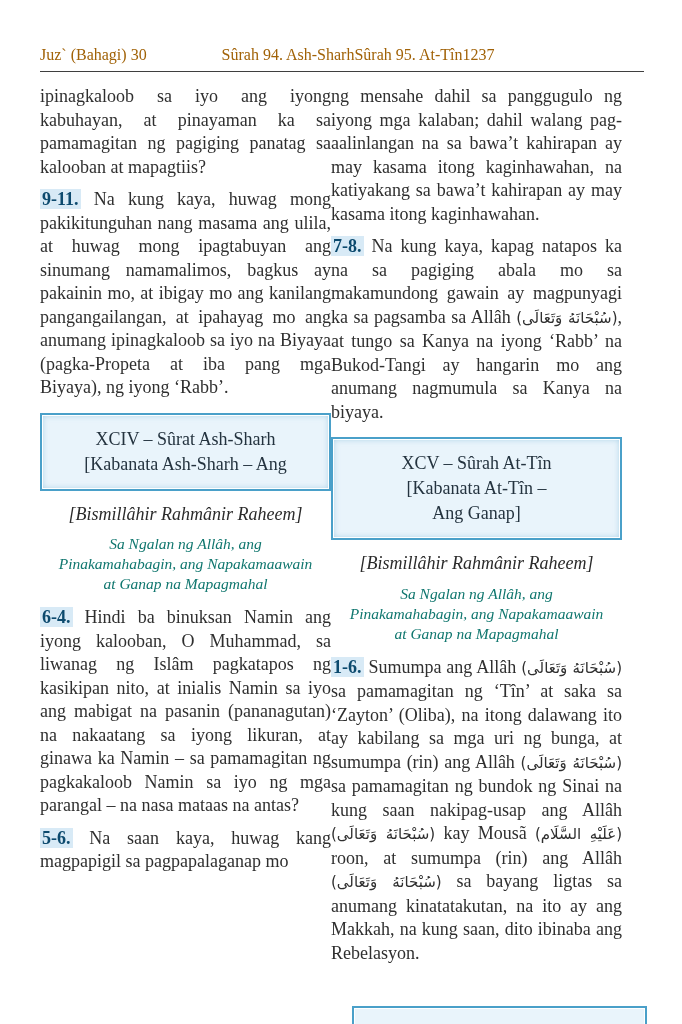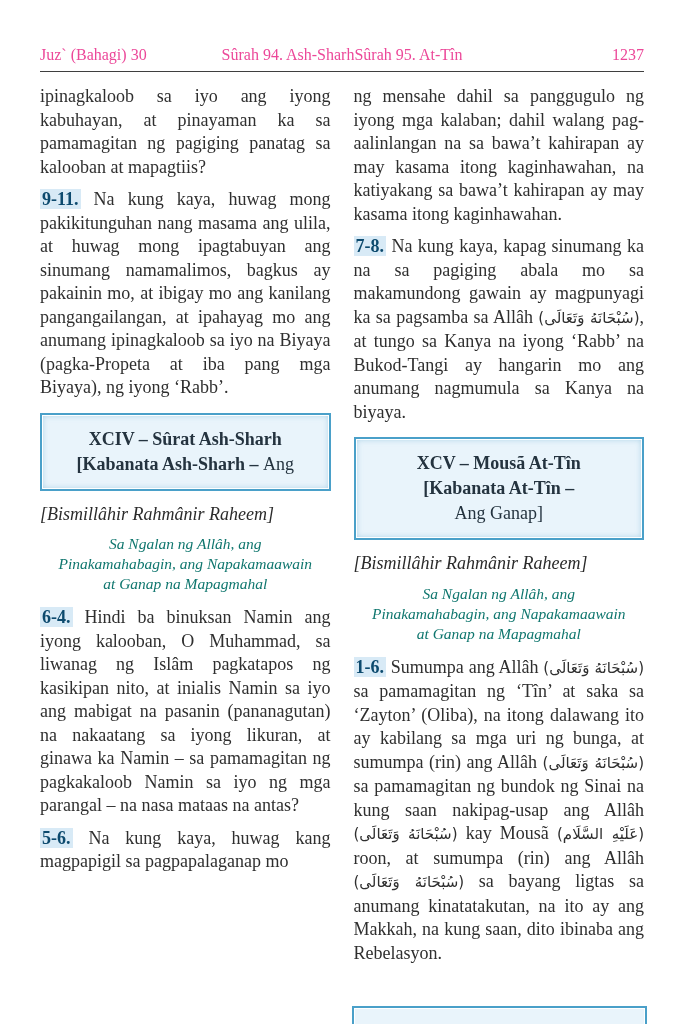--- a/index.html
+++ b/index.html
@@ -8,53 +8,53 @@
     width:682px;height:1024px;
     background:#ffffff;
     font-family:"Liberation Serif","DejaVu Serif",serif;
     color:#2f2f2f;
     box-sizing:border-box;
     padding:46px 38px 0 40px;
     overflow:hidden;
   }
   .hdr{
     display:flex;align-items:baseline;
-    font-size:16px;color:#ec4899;
+    font-size:16px;color:#a16207;
     border-bottom:1.6px solid #3f3f3f;
     padding-bottom:7px;
   }
   .hdr-left{flex:1;text-align:left;}
   .hdr-center{flex:0 0 auto;display:flex;}
-  .hdr-right{flex:1;text-align:right;}
-  .columns{display:flex;gap:23px;margin-top:13px;}
+  .hdr-right{flex:1;text-align:left;}
+  .columns{display:flex;margin-top:13px;}
   .col{width:291px;font-size:18px;line-height:23.5px;text-align:justify;}
   .para{margin:0 0 9px;}
   .verse{
     font-weight:bold;color:#0c4a6e;
     background:var(--hl,#d8eaf6);
     padding:0 2px;
   }
   .it{}
-  .bold{font-weight:bold;}
+  .bold{font-weight:normal;}
   .ar{
     font-family:"DejaVu Sans",sans-serif;
     font-size:15px;white-space:nowrap;
   }
   .surah-box{
     border:2px solid var(--accent,#4aa0c9);
     background:var(--boxbg,#e9f4fb);
     box-shadow:inset 0 0 0 1px #ffffff, inset 0 0 6px rgba(112,178,214,.6);
     text-align:center;
     padding:12px 8px;
     margin:13px 0 12px;
     font-size:18px;line-height:25px;
     color:#24333f;
   }
   .box-line{min-height:25px;}
-  .bismillah{font-style:italic;font-size:18px;margin:4px 0 8px;color:#2b2b2b;}
+  .bismillah{text-align:center;font-style:italic;font-size:18px;margin:4px 0 8px;color:#2b2b2b;}
   .bismillah-sub{
     text-align:center;font-style:italic;
     font-size:15.5px;line-height:20px;
     white-space:pre-line;
     margin:0 0 12px;color:#0f766e;
   }
   .cut-box{
     position:absolute;
     left:352px;top:1006px;
     width:291px;height:30px;
@@ -83,27 +83,27 @@
         <p class="para"><span class="verse">9-11.</span><span> Na kung kaya, huwag mong pakikitunguhan nang masama ang ulila, at huwag mong ipagtabuyan ang sinumang namamalimos, bagkus ay pakainin mo, at ibigay mo ang kanilang pangangailangan, at ipahayag mo ang anumang ipinagkaloob sa iyo na Biyaya (pagka-Propeta at iba pang mga Biyaya), ng iyong ‘</span><span class="it">Rabb</span><span>’.</span></p>
         <div class="surah-box">
           <div class="box-line"><span class="bold">XCIV – Sûrat Ash-Sharh</span></div>
           <div class="box-line"><span class="bold">[Kabanata Ash-Sharh – </span><span>Ang</span></div>
         </div>
         <div class="bismillah">[Bismillâhir Rahmânir Raheem]</div>
         <div class="bismillah-sub">Sa Ngalan ng Allâh, ang
 Pinakamahabagin, ang Napakamaawain
 at Ganap na Mapagmahal</div>
         <p class="para"><span class="verse">6-4.</span><span> Hindi ba binuksan Namin ang iyong kalooban, O Muhammad, sa liwanag ng Islâm pagkatapos ng kasikipan nito, at inialis Namin sa iyo ang mabigat na pasanin (pananagutan) na nakaatang sa iyong likuran, at ginawa ka Namin – sa pamamagitan ng pagkakaloob Namin sa iyo ng mga parangal – na nasa mataas na antas?</span></p>
-        <p class="para"><span class="verse">5-6.</span><span> Na kung kaya, huwag kang magpapigil sa pagpapalaganap mo</span></p>
+        <p class="para"><span class="verse">5-6.</span><span> Na saan kaya, huwag kang magpapigil sa pagpapalaganap mo</span></p>
       </div>
     <div class="col">
         <p class="para"><span>ng mensahe dahil sa panggugulo ng iyong mga kalaban; dahil walang pag-aalinlangan na sa bawa’t kahirapan ay may kasama itong kaginhawahan, na katiyakang sa bawa’t kahirapan ay may kasama itong kaginhawahan.</span></p>
-        <p class="para"><span class="verse">7-8.</span><span> Na kung kaya, kapag sinumang ka na sa pagiging abala mo sa makamundong gawain ay magpunyagi ka sa pagsamba sa Allâh </span><span class="ar">(سُبْحَانَهُ وَتَعَالَى)</span><span>, at tungo sa Kanya na iyong ‘</span><span class="it">Rabb</span><span>’ na Bukod-Tangi ay hangarin mo ang anumang nagmumula sa Kanya na biyaya.</span></p>
+        <p class="para"><span class="verse">7-8.</span><span> Na kung kaya, kapag natapos ka na sa pagiging abala mo sa makamundong gawain ay magpunyagi ka sa pagsamba sa Allâh </span><span class="ar">(سُبْحَانَهُ وَتَعَالَى)</span><span>, at tungo sa Kanya na iyong ‘</span><span class="it">Rabb</span><span>’ na Bukod-Tangi ay hangarin mo ang anumang nagmumula sa Kanya na biyaya.</span></p>
         <div class="surah-box">
-          <div class="box-line"><span class="bold">XCV – Mousã At-Tîn</span></div>
+          <div class="box-line"><span class="bold">XCV – Sûrah At-Tîn</span></div>
           <div class="box-line"><span class="bold">[Kabanata At-Tîn –</span></div>
           <div class="box-line"><span>Ang Ganap]</span></div>
         </div>
         <div class="bismillah">[Bismillâhir Rahmânir Raheem]</div>
         <div class="bismillah-sub">Sa Ngalan ng Allâh, ang
 Pinakamahabagin, ang Napakamaawain
 at Ganap na Mapagmahal</div>
         <p class="para"><span class="verse">1-6.</span><span> Sumumpa ang Allâh </span><span class="ar">(سُبْحَانَهُ وَتَعَالَى)</span><span> sa pamamagitan ng ‘</span><span class="it">Tîn</span><span>’ at saka sa ‘</span><span class="it">Zayton</span><span>’ (Oliba), na itong dalawang ito ay kabilang sa mga uri ng bunga, at sumumpa (rin) ang Allâh </span><span class="ar">(سُبْحَانَهُ وَتَعَالَى)</span><span> sa pamamagitan ng bundok ng Sinai na kung saan nakipag-usap ang Allâh </span><span class="ar">(سُبْحَانَهُ وَتَعَالَى)</span><span> kay Mousã </span><span class="ar">(عَلَيْهِ السَّلَام)</span><span> roon, at sumumpa (rin) ang Allâh </span><span class="ar">(سُبْحَانَهُ وَتَعَالَى)</span><span> sa bayang ligtas sa anumang kinatatakutan, na ito ay ang Makkah, na kung saan, dito ibinaba ang Rebelasyon.</span></p>
       </div>
   </div>

